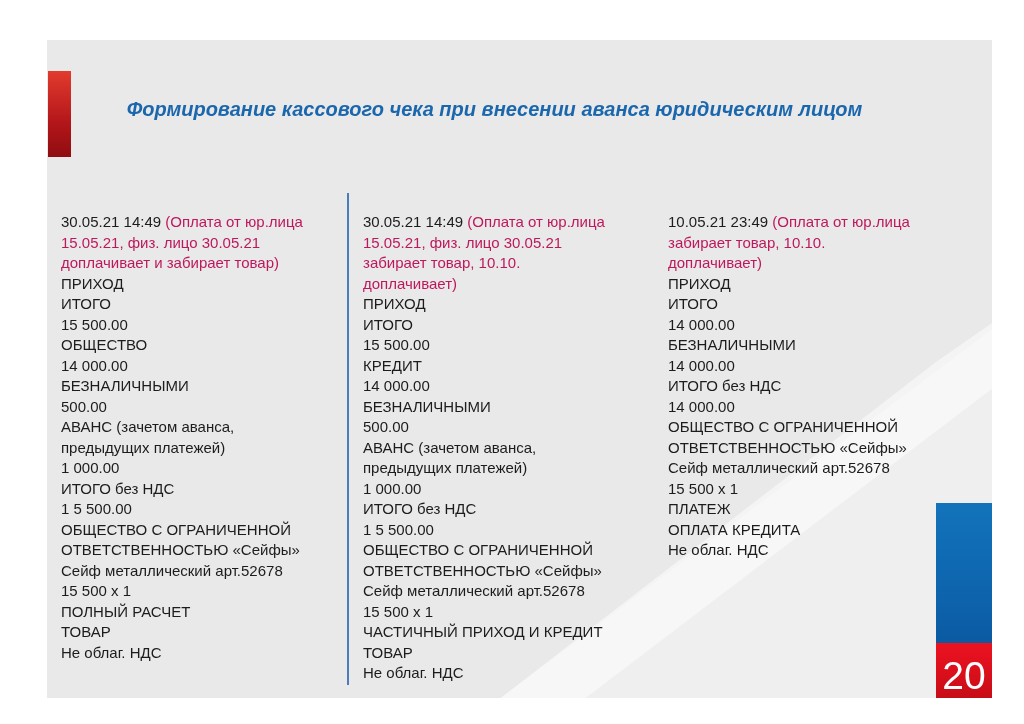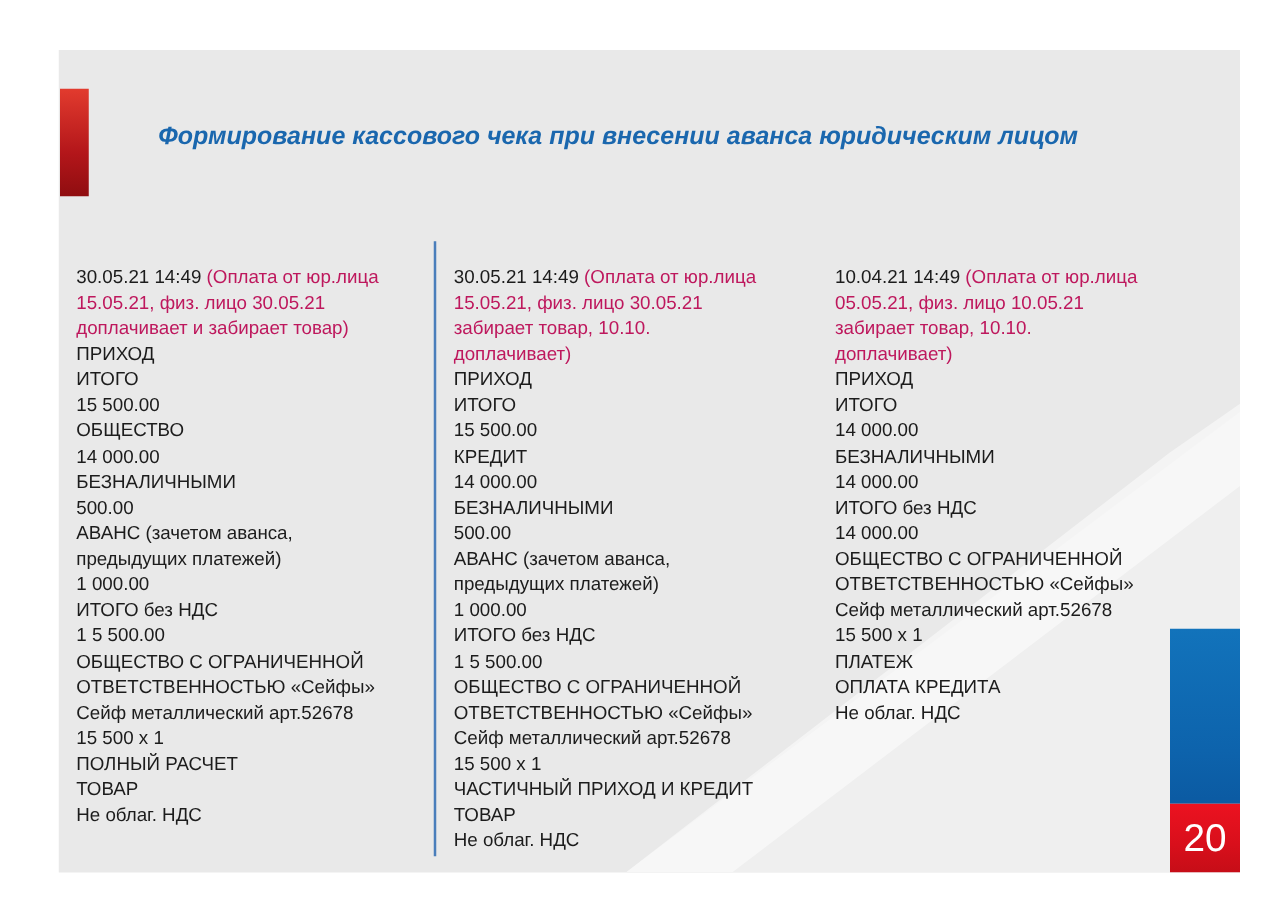--- a/index.html
+++ b/index.html
@@ -44,22 +44,22 @@
   .col-3{left:607px;width:322px;}
   .line{white-space:nowrap;}
   .red{color:#be185d;}
   .blue-box{
     position:absolute;right:0;top:463px;width:56px;height:140px;
     background:linear-gradient(180deg,#1273bb 0%,#0d63ac 70%,#0b5aa2 100%);
   }
   .page-badge{
     position:absolute;right:0;top:603px;width:56px;height:55px;
     background:linear-gradient(180deg,#ec1220 0%,#d80f1b 60%,#c60d17 100%);
-    color:#ffffff;font-size:31px;
-    display:flex;align-items:center;justify-content:center;
+    color:#ffffff;font-size:39px;
+    display:flex;align-items:flex-end;justify-content:center;
   }
 </style>
 </head>
 <body>
 
 <div class="slide">
   <div class="swoosh-light"></div>
   <div class="swoosh-band"></div>
 
   <div class="red-bar"></div>
@@ -114,22 +114,21 @@
         <div class="line">1 5 500.00</div>
         <div class="line">ОБЩЕСТВО С ОГРАНИЧЕННОЙ</div>
         <div class="line">ОТВЕТСТВЕННОСТЬЮ «Сейфы»</div>
         <div class="line">Сейф металлический арт.52678</div>
         <div class="line">15 500 x 1</div>
         <div class="line">ЧАСТИЧНЫЙ ПРИХОД И КРЕДИТ</div>
         <div class="line">ТОВАР</div>
         <div class="line">Не облаг. НДС</div>
       </div>
       <div class="col col-3">
-        <div class="line"><span>10.04.21 14:49 </span><span class="red">(Оплата от юр.лица</span></div>
-        <div class="line red">05.05.21, физ. лицо 10.05.21</div>
+        <div class="line"><span>10.05.21 23:49 </span><span class="red">(Оплата от юр.лица</span></div>
         <div class="line red">забирает товар, 10.10.</div>
         <div class="line red">доплачивает)</div>
         <div class="line">ПРИХОД</div>
         <div class="line">ИТОГО</div>
         <div class="line">14 000.00</div>
         <div class="line">БЕЗНАЛИЧНЫМИ</div>
         <div class="line">14 000.00</div>
         <div class="line">ИТОГО без НДС</div>
         <div class="line">14 000.00</div>
         <div class="line">ОБЩЕСТВО С ОГРАНИЧЕННОЙ</div>

